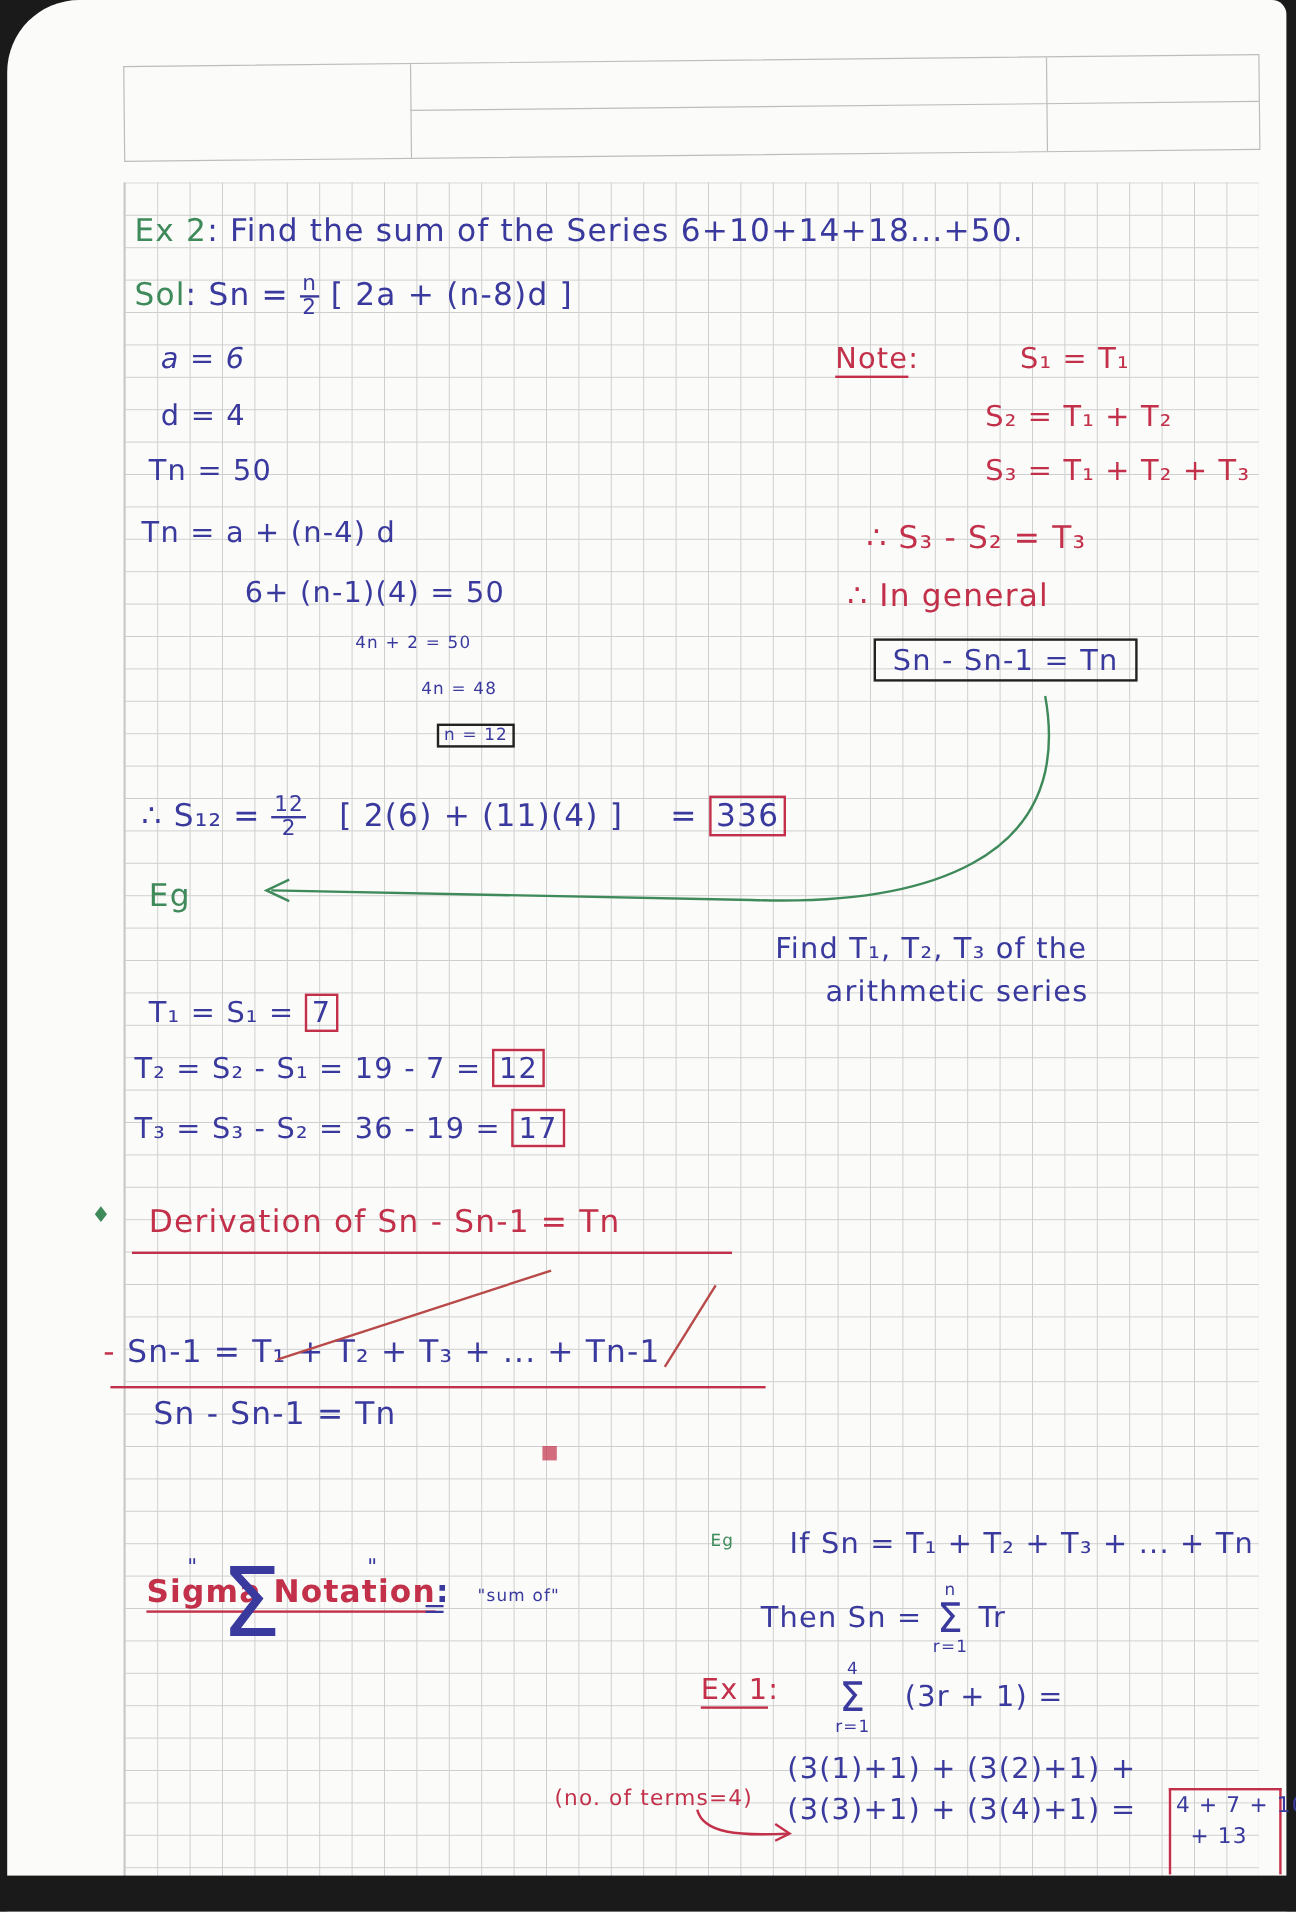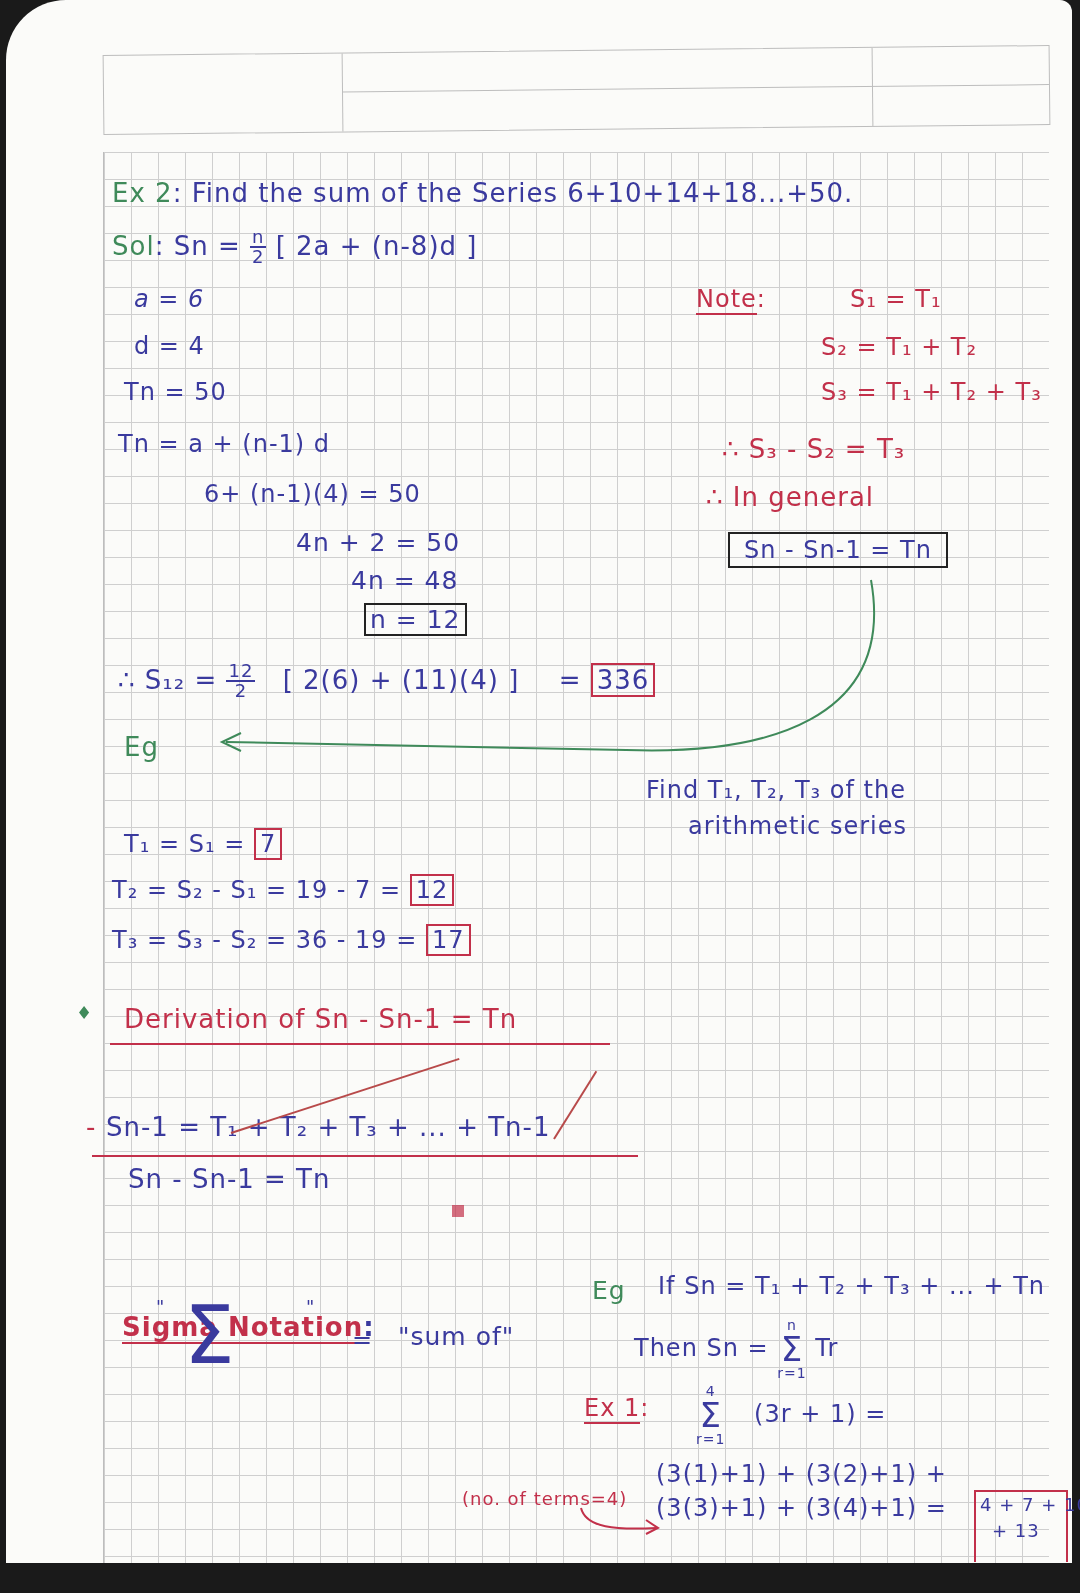--- a/index.html
+++ b/index.html
@@ -26,21 +26,21 @@
       linear-gradient(to bottom, #cfcfcf 1px, transparent 1px);
     background-size: 27px 27px;
     border-left: 1px solid #bdbdbd;
   }
   .hw { position: absolute; white-space: nowrap; font-family: "DejaVu Sans", sans-serif; letter-spacing: 1px; }
   .blue { color: #3a3a9e; }
   .red { color: #c2304a; }
   .green { color: #3f8a5a; }
   .f26 { font-size: 26px; }
   .f24 { font-size: 24px; }
-  .f22 { font-size: 25px; }
+  .f22 { font-size: 14px; }
   .f18 { font-size: 18px; }
   .box-black { border: 2px solid #222; padding: 0 4px; }
   .box-red { border: 2px solid #c2304a; padding: 0 4px; }
   .uline-red { border-bottom: 2px solid #c2304a; }
   .hr-red { position: absolute; height: 0; border-top: 2px solid #c2304a; }
   .frac { display: inline-flex; flex-direction: column; align-items: center; vertical-align: middle; font-size: 18px; line-height: 1; }
   .frac .num { border-bottom: 2px solid currentColor; padding: 0 2px; }
   .sigma { font-size: 80px; line-height: 1; }
   .small-sigma { display: inline-flex; flex-direction: column; align-items: center; vertical-align: middle; line-height: 1; }
   .small-sigma .lim { font-size: 14px; }
@@ -71,21 +71,21 @@
         <span class="num">n</span>
         <span>2</span>
       </span>
     <span>[ 2a + (n-8)d ]</span>
   </div>
 
   <div class="hw f24 blue" style="left:128px; top:285px;font-style:italic;">a = 6</div>
   <div class="hw f24 blue" style="left:128px; top:332px;">d = 4</div>
   <div class="hw f24 blue" style="left:118px; top:378px;">Tn = 50</div>
 
-  <div class="hw f24 blue" style="left:112px; top:430px;">Tn = a + (n-1) d</div>
+  <div class="hw f24 blue" style="left:112px; top:430px;">Tn = a + (n-4) d</div>
   <div class="hw f24 blue" style="left:198px; top:480px;">6+ (n-1)(4) = 50</div>
   <div class="hw f22 blue" style="left:290px; top:528px;">4n + 2 = 50</div>
   <div class="hw f22 blue" style="left:345px; top:566px;">4n = 48</div>
   <div class="hw f22 blue box-black" style="left:358px; top:603px;">n = 12</div>
 
   <div class="hw f26 blue" style="left:112px; top:662px;">
     <span>∴ S₁₂ = </span>
     <span class="frac">
         <span class="num">12</span>
         <span>2</span>

